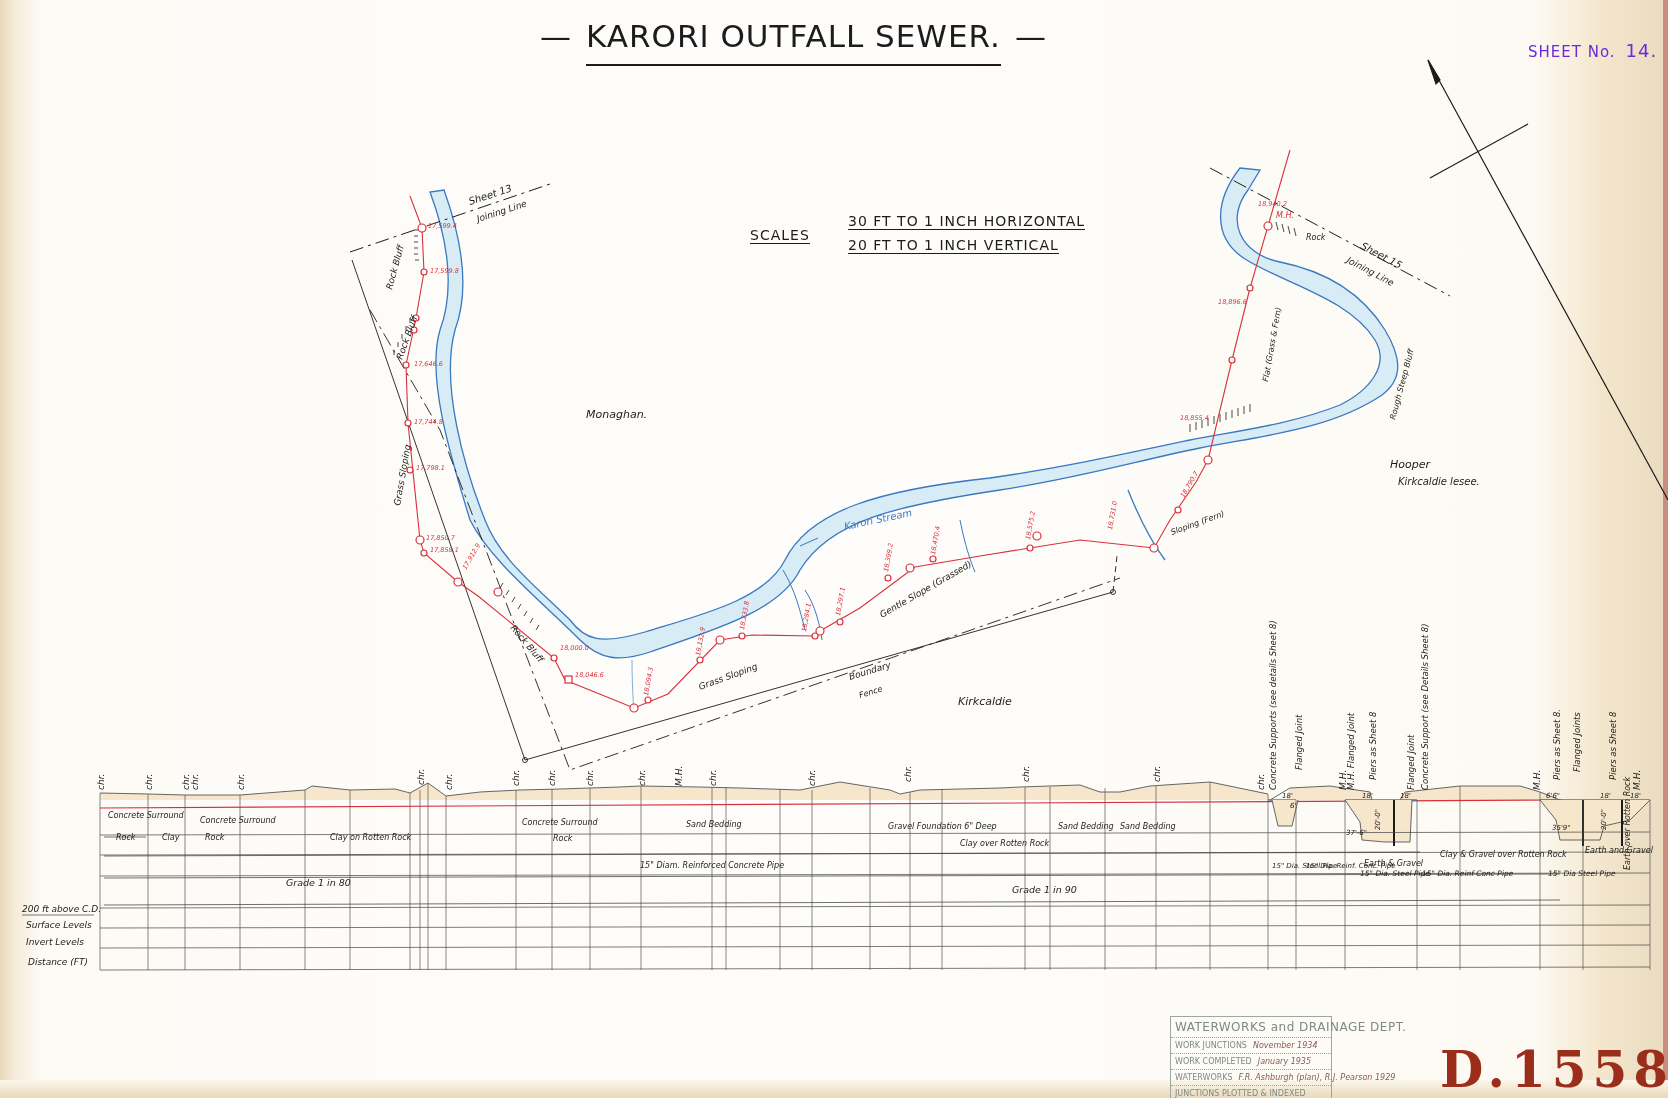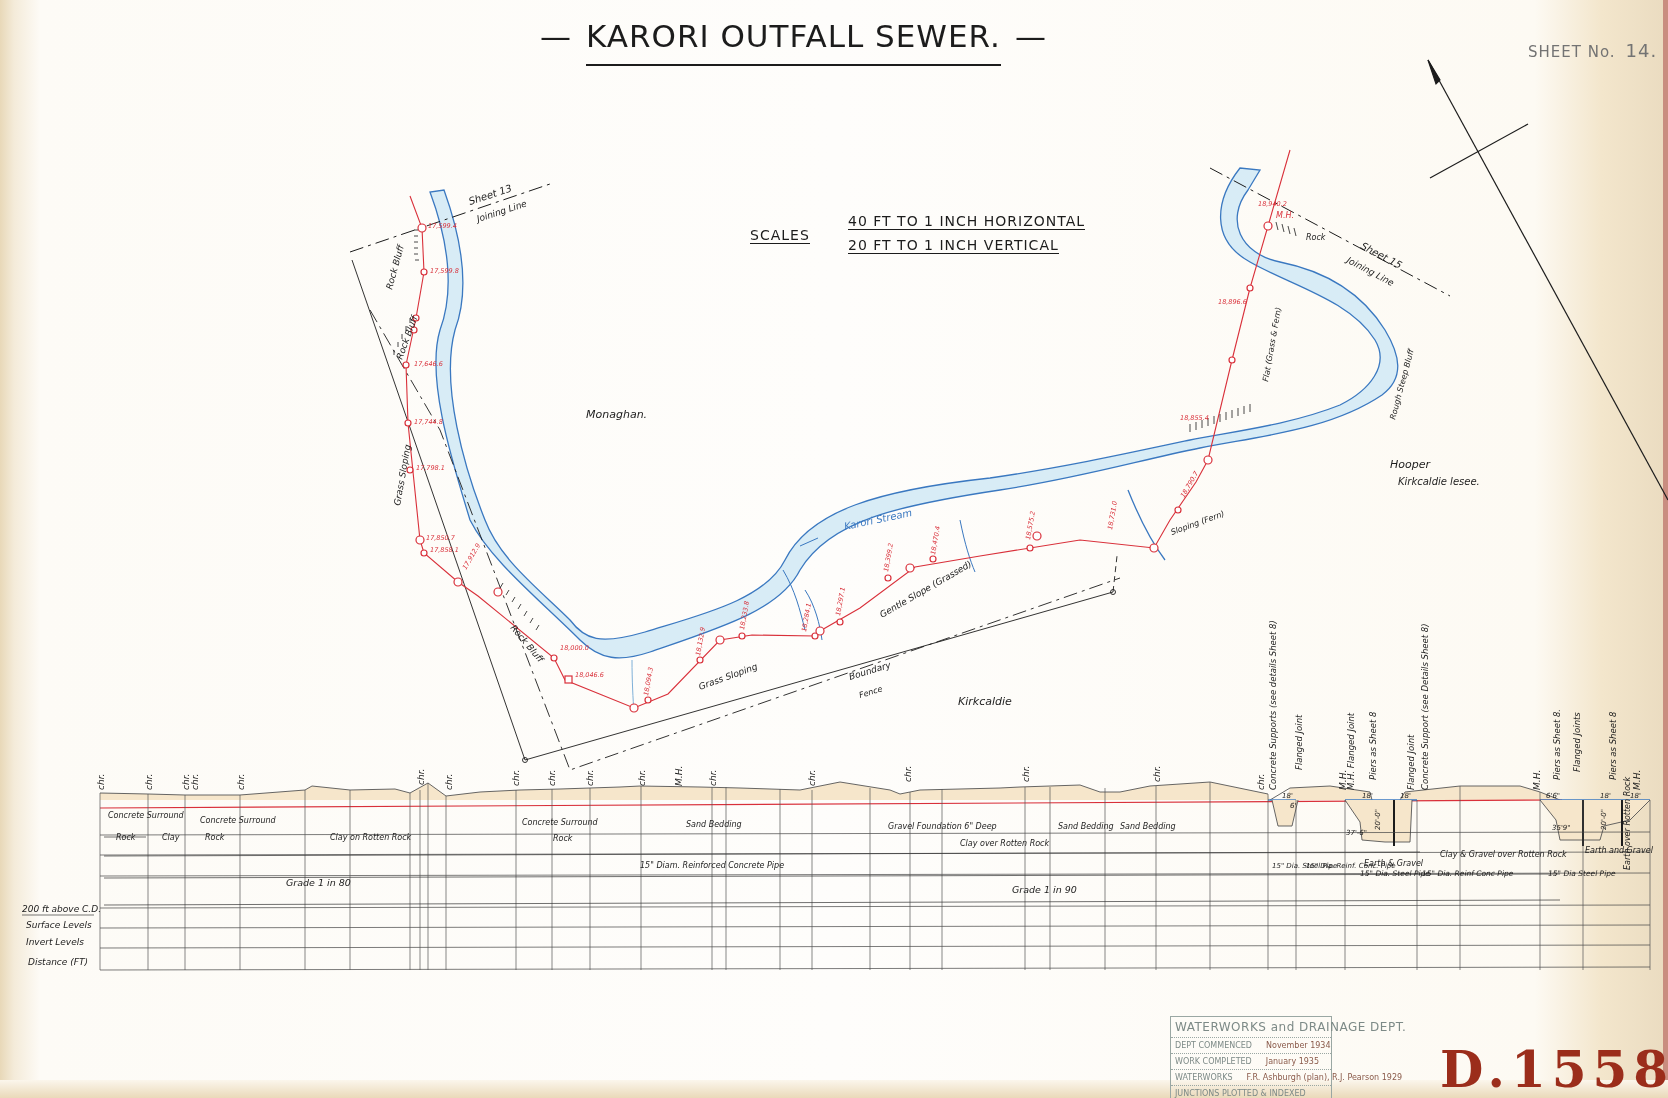--- a/index.html
+++ b/index.html
@@ -4,52 +4,52 @@
 <style>
   html,body{margin:0;padding:0;}
   body{width:1668px;height:1098px;overflow:hidden;background:#f6efe2;font-family:"Liberation Sans",sans-serif;}
   #sheet{position:absolute;left:0;top:0;width:1668px;height:1098px;
     background:linear-gradient(90deg,#e8d8b8 0px,#f4ebd9 14px,#fdfbf6 40px,#fefdfb 50%,#fdfaf3 92%,#f3e6cc 96%,#eadbc0 100%);}
   #edge{position:absolute;left:1663px;top:0;width:5px;height:1098px;background:#c98d80;}
   #bottom-band{position:absolute;left:0;top:1080px;width:1668px;height:18px;background:linear-gradient(180deg,#fbf6ec,#ead9b9);}
   .title{position:absolute;left:526px;top:18px;font-size:31px;letter-spacing:1px;color:#1c1c1c;font-family:"DejaVu Sans",sans-serif;}
   .title .dash{padding:0 14px;}
   .title .main{border-bottom:2px solid #1c1c1c;padding-bottom:10px;}
-  .sheetno{position:absolute;left:1528px;top:40px;font-size:15px;color:#737373;font-family:"DejaVu Sans",sans-serif;letter-spacing:1px;}
+  .sheetno{position:absolute;left:1528px;top:40px;font-size:15px;color:#6d28d9;font-family:"DejaVu Sans",sans-serif;letter-spacing:1px;}
   .sheetno .num{font-size:18px;margin-left:10px;}
   .scales{position:absolute;left:750px;top:213px;font-size:14px;color:#1c1c1c;font-family:"DejaVu Sans",sans-serif;letter-spacing:1px;}
   .scales .lbl{position:absolute;left:0;top:14px;border-bottom:1.5px solid #1c1c1c;}
   .scales .l1{position:absolute;left:98px;top:0;white-space:nowrap;border-bottom:1.5px solid #1c1c1c;}
   .scales .l2{position:absolute;left:98px;top:24px;white-space:nowrap;border-bottom:1.5px solid #1c1c1c;text-align:right;}
   svg{position:absolute;left:0;top:0;}
   .hand{font-family:"DejaVu Sans",sans-serif;font-style:italic;}
   .stamp{position:absolute;left:1170px;top:1016px;width:160px;height:82px;border:1px solid #9aa7a3;color:#7d8a87;font-size:8px;font-family:"DejaVu Sans",sans-serif;}
   .stamp div{border-bottom:1px dotted #9aa7a3;padding:3px 4px;white-space:nowrap;}
   .stamp .hd{font-size:12px;letter-spacing:0.5px;}
-  .stamp .v{color:#8a5a4a;margin-left:14px;}
+  .stamp .v{color:#8a5a4a;font-style:italic;margin-left:6px;}
   .drawno{position:absolute;left:1440px;top:1040px;font-size:50px;font-weight:bold;color:#9b2d1b;font-family:"DejaVu Serif",serif;letter-spacing:6px;}
 </style>
 </head>
 <body>
 
 <div id="sheet"></div>
 <div id="edge"></div>
 <div id="bottom-band"></div>
 
 <div class="title">
   <span class="dash">—</span><span class="main">KARORI OUTFALL SEWER.</span><span class="dash">—</span>
 </div>
 
 <div class="sheetno">
   <span>SHEET No.</span><span class="num">14.</span>
 </div>
 
 <div class="scales">
   <span class="lbl">SCALES</span>
-  <span class="l1">40 FT TO 1 INCH HORIZONTAL</span>
+  <span class="l1">30 FT TO 1 INCH HORIZONTAL</span>
   <span class="l2">20 FT TO 1 INCH VERTICAL</span>
 </div>
 
 <svg width="1668" height="1098" viewBox="0 0 1668 1098">
 
   <g stroke="#1c1c1c" fill="none" stroke-width="1.2">
     <line x1="1428" y1="60" x2="1668" y2="500"></line>
     <line x1="1430" y1="178" x2="1528" y2="124"></line>
     <path d="M1428,60 L1440,80 L1436,84 Z" fill="#1c1c1c"></path>
   </g>
@@ -340,20 +340,20 @@
     <text x="22" y="912">200 ft above C.D.</text>
     <line x1="22" y1="915" x2="94" y2="915" stroke="#1c1c1c" stroke-width="0.6"></line>
     <text x="26" y="928">Surface Levels</text>
     <text x="26" y="945">Invert Levels</text>
     <text x="28" y="965">Distance (FT)</text>
   </g>
 </svg>
 
 <div class="stamp">
   <div class="hd">WATERWORKS and DRAINAGE DEPT.</div>
-  <div><span>DEPT COMMENCED</span><span class="v">November 1934</span></div>
+  <div><span>WORK JUNCTIONS</span><span class="v">November 1934</span></div>
   <div><span>WORK COMPLETED</span><span class="v">January 1935</span></div>
   <div><span>WATERWORKS</span><span class="v">F.R. Ashburgh (plan), R.J. Pearson 1929</span></div>
   <div>JUNCTIONS PLOTTED &amp; INDEXED</div>
 
 </div>
 
 <div class="drawno">D.1558</div>
 
 </body></html>

